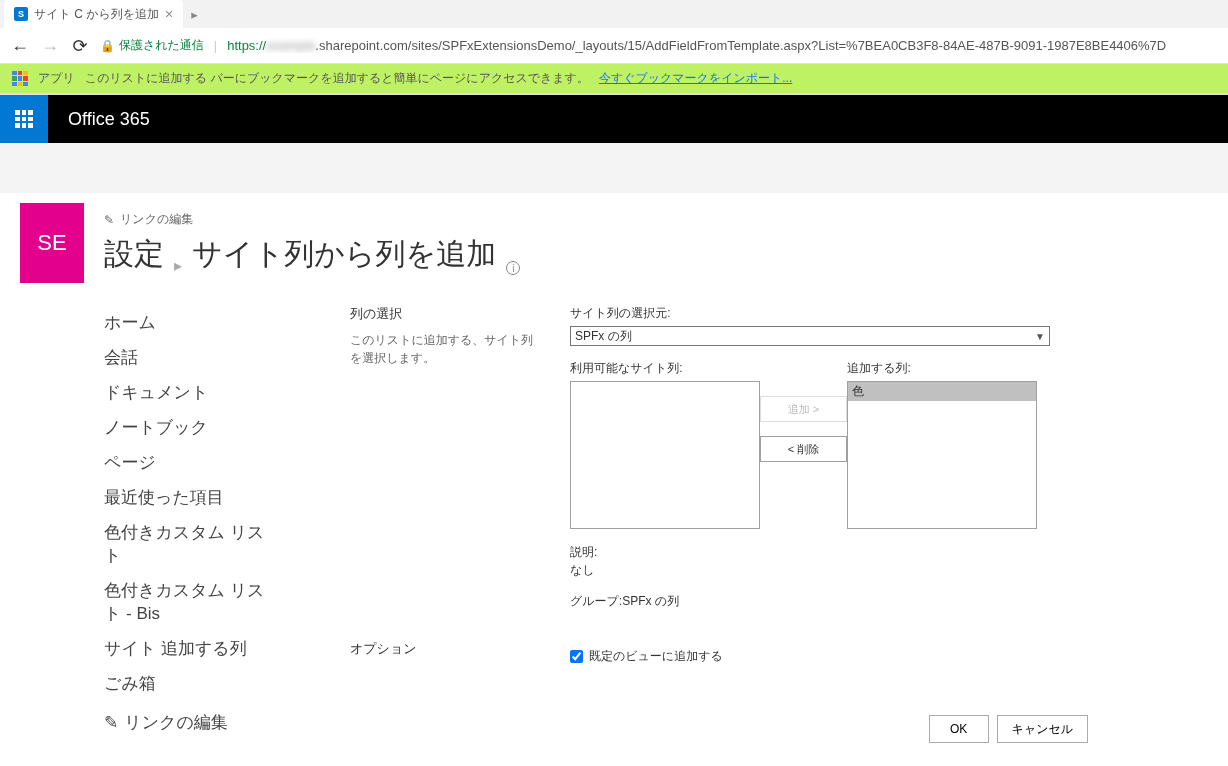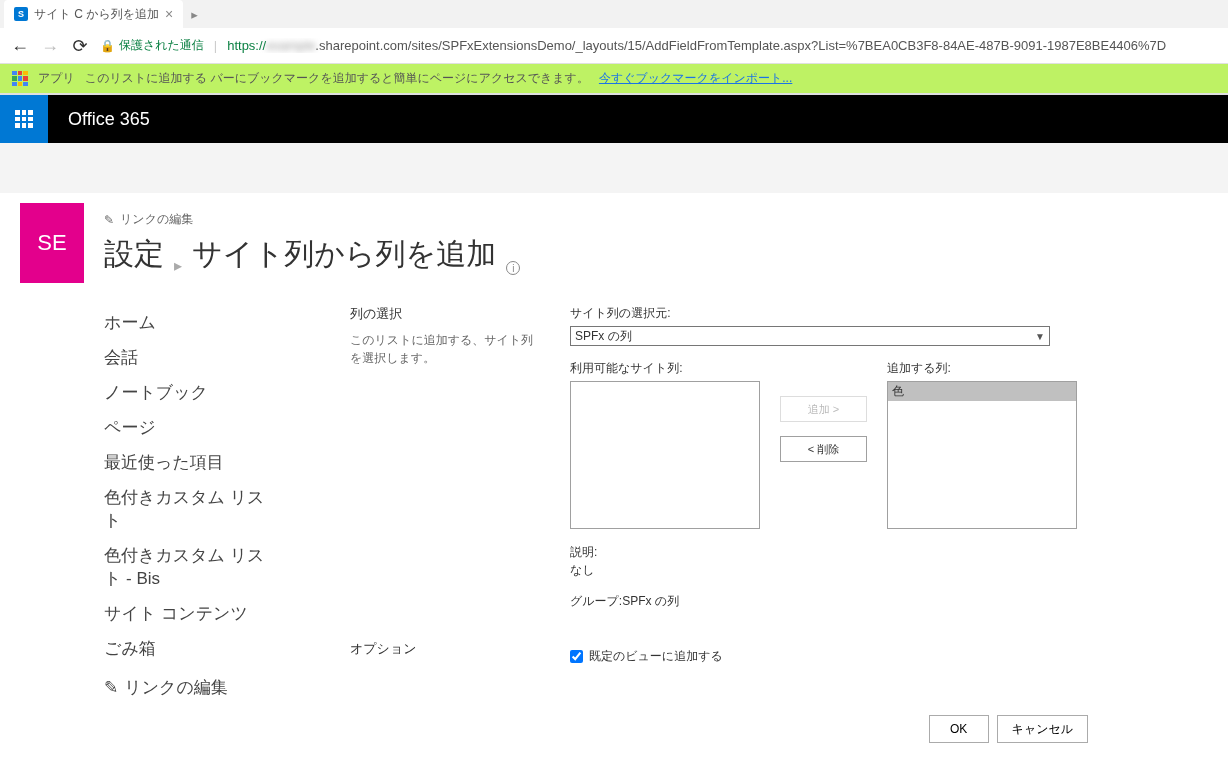--- a/index.html
+++ b/index.html
@@ -66,21 +66,21 @@
 .form-left { width: 190px; }
 .form-left .section-title { font-size: 13px; color: #333; margin-bottom: 8px; }
 .form-left .section-desc { font-size: 12px; color: #666; line-height: 1.5; }
 .form-right { flex: 1; font-size: 12px; color: #333; }
 
 .field-row { margin-bottom: 14px; }
 .label { display: block; margin-bottom: 4px; }
 .select { width: 480px; border: 1px solid #767676; height: 20px; font-size: 12px; padding: 0 4px; display: flex; align-items: center; justify-content: space-between; background: #fff; cursor: pointer; }
 .select-arrow { font-size: 10px; color: #555; }
 
-.dual-list { display: flex; gap: 20px; align-items: flex-start; }
+.dual-list { display: flex; align-items: flex-start; }
 .list-col { display: flex; flex-direction: column; }
 .list-label { margin-bottom: 4px; }
 .listbox { width: 190px; height: 148px; border: 1px solid #a0a0a0; background: #fff; font-size: 12px; overflow: auto; }
 .listbox .item { padding: 1px 4px; }
 .listbox .item.selected { background: #c0c0c0; }
 .middle-btns { display: flex; flex-direction: column; gap: 14px; justify-content: center; padding-top: 36px; }
 .middle-btns button { width: 87px; height: 26px; border: 1px solid #a0a0a0; background: #fff; font-size: 11px; color: #333; cursor: pointer; }
 .middle-btns button:disabled { color: #bbb; border-color: #ddd; cursor: default; }
 
 .desc-block { margin-top: 14px; font-size: 12px; color: #333; line-height: 1.5; }
@@ -169,26 +169,27 @@
       <span class="crumb-sep">▸</span>
       <span>サイト列から列を追加</span>
       <span class="info-icon">i</span>
     </div>
 
     <div class="content">
 
       <div class="left-nav">
         <a href="#">ホーム</a>
         <a href="#">会話</a>
+        <a href="#">ドキュメント</a>
         <a href="#">ノートブック</a>
         <a href="#">ページ</a>
         <a href="#">最近使った項目</a>
         <a href="#">色付きカスタム リスト</a>
         <a href="#">色付きカスタム リスト - Bis</a>
-        <a href="#">サイト コンテンツ</a>
+        <a href="#">サイト 追加する列</a>
         <a href="#">ごみ箱</a>
         <div class="edit-link-item">
           <span>✎</span>
           <span>リンクの編集</span>
         </div>
       </div>
 
       <div style="flex:1;margin-left:46px;">
         <div class="form-area">
           <div class="form-left">

